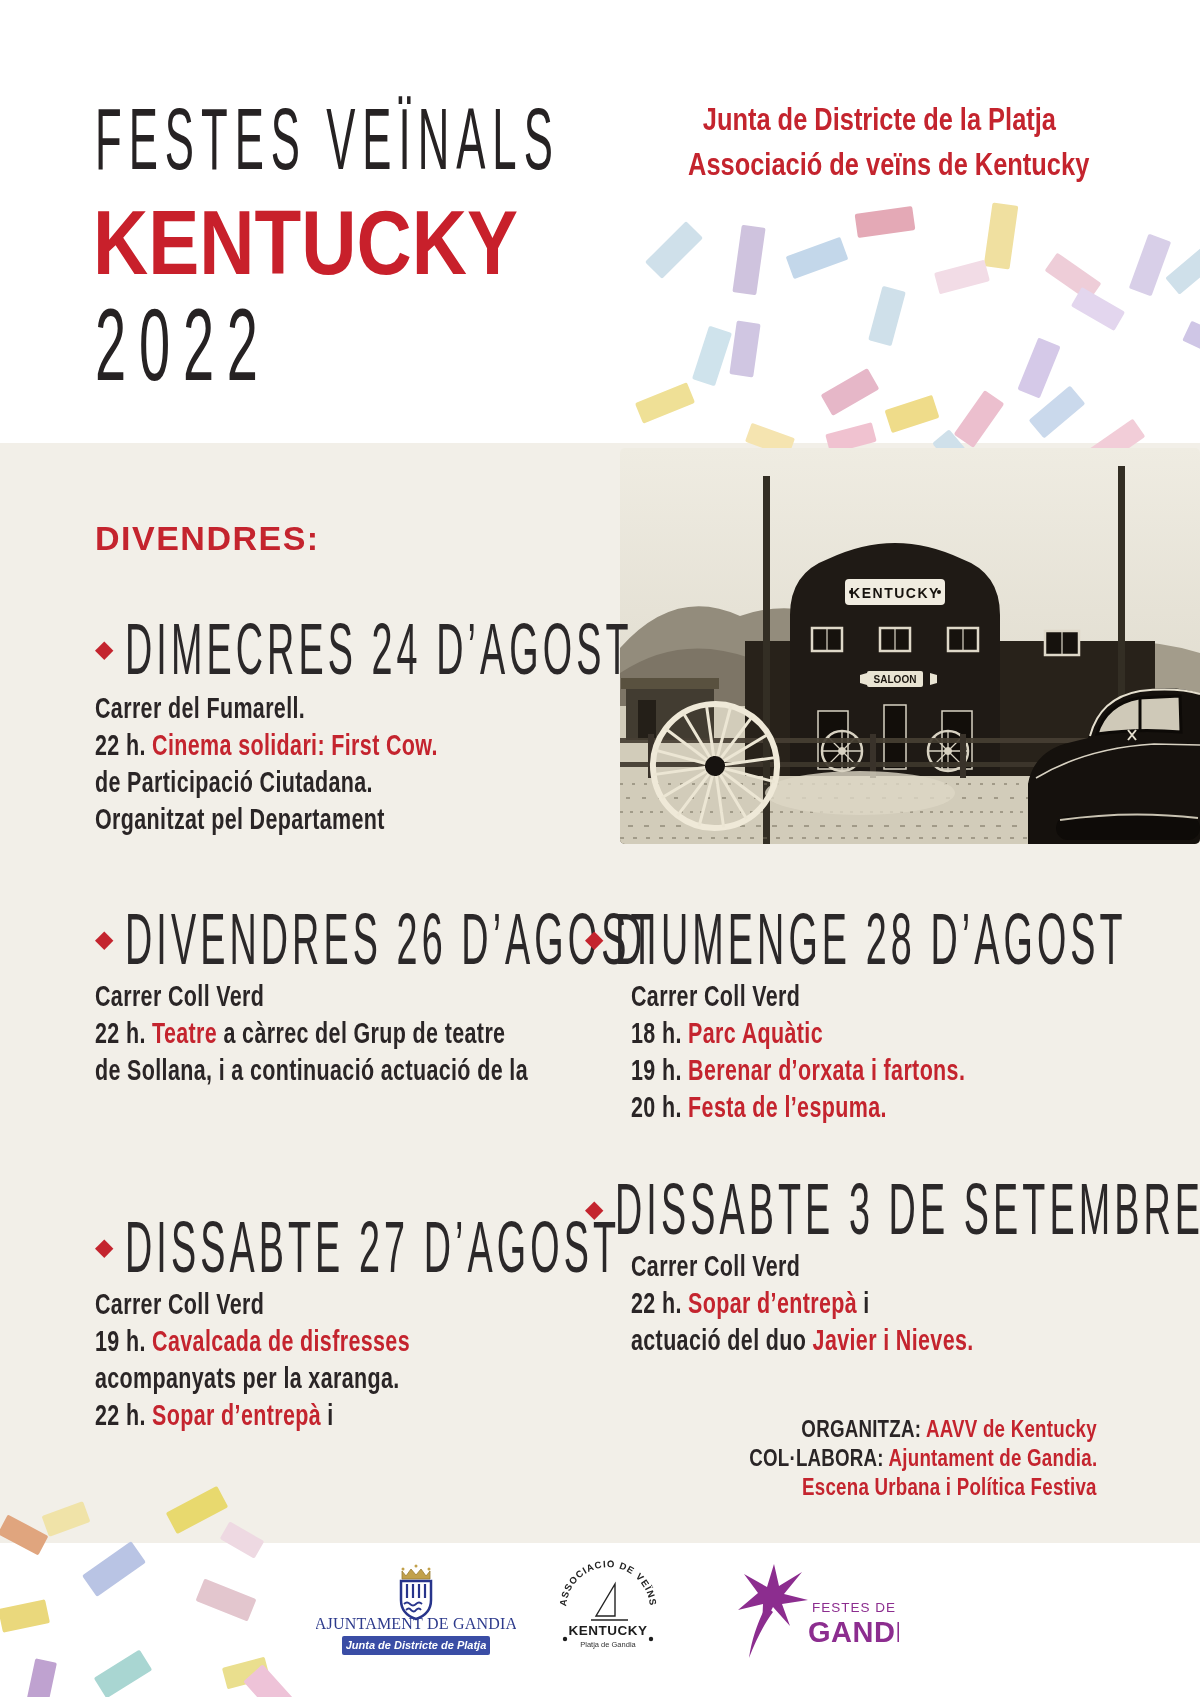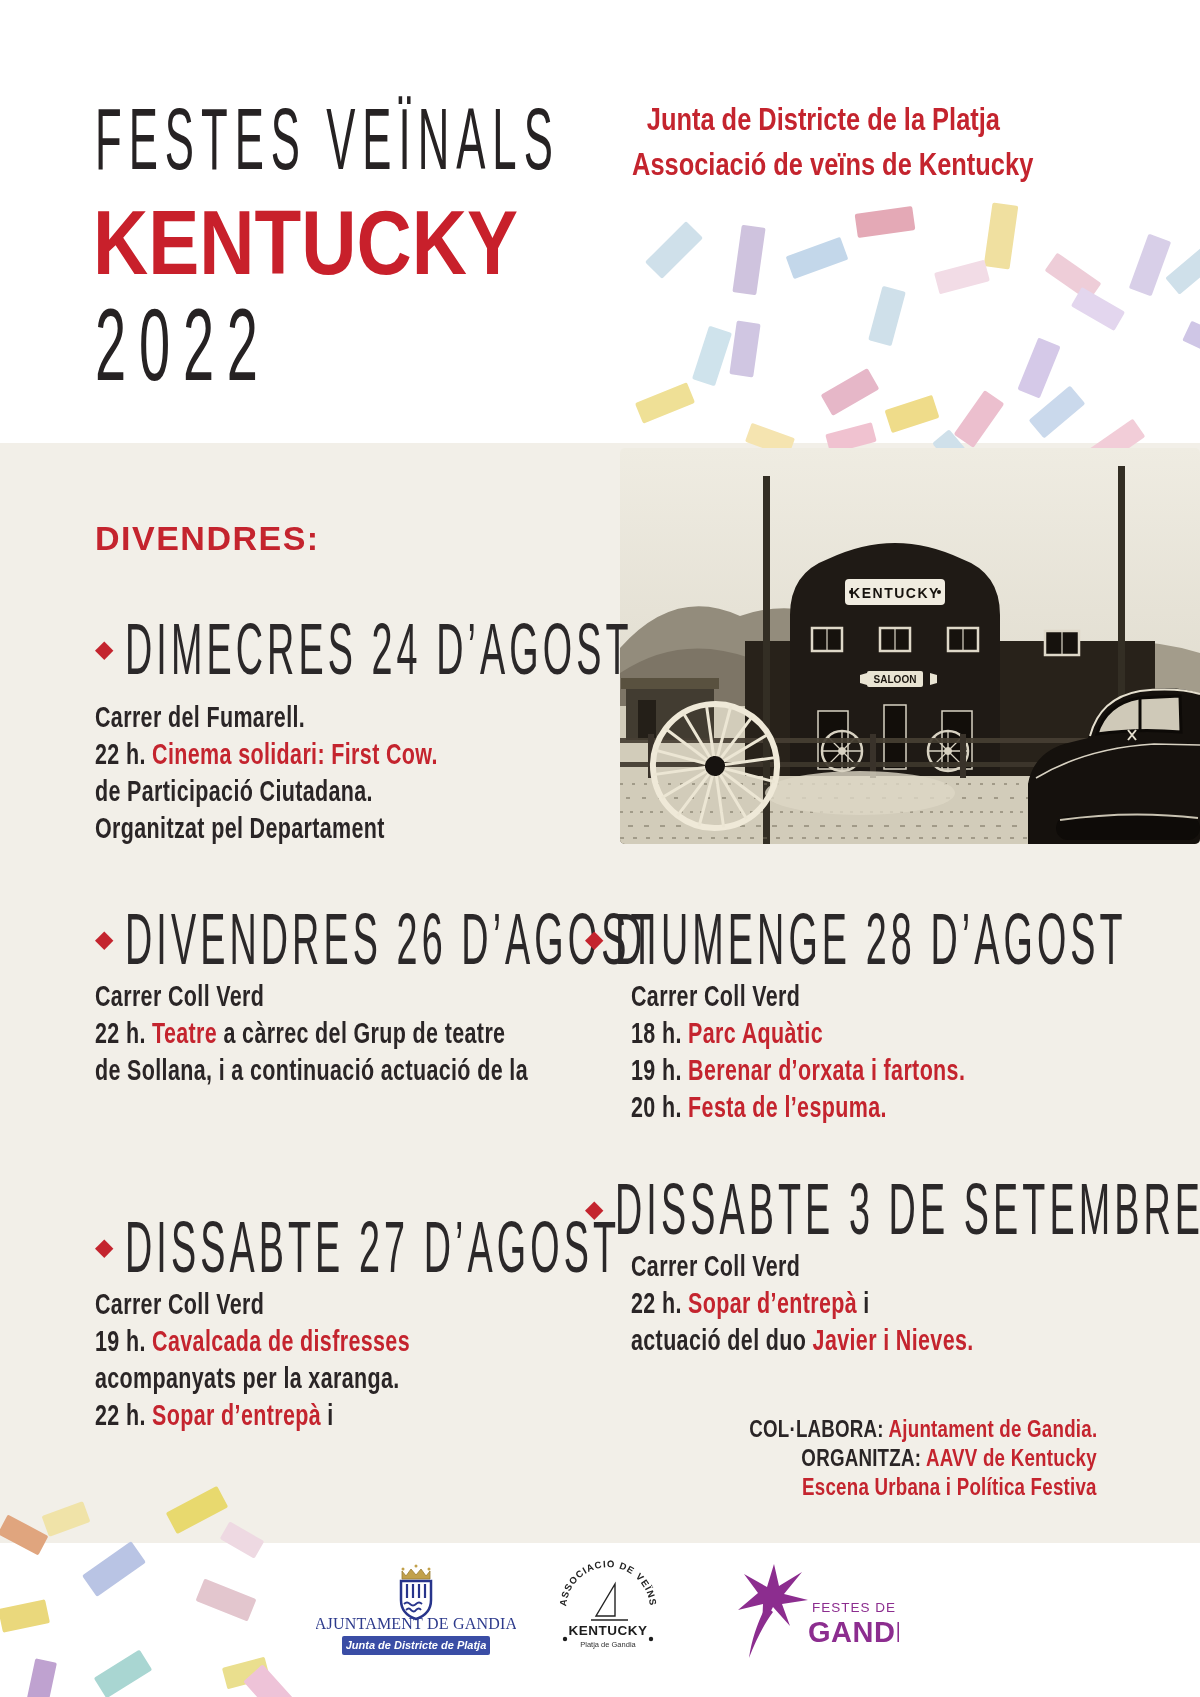--- a/index.html
+++ b/index.html
@@ -4,38 +4,38 @@
 <style>
   html,body{margin:0;padding:0;background:#888;}
   .poster{position:relative;width:1200px;height:1697px;background:#ffffff;overflow:hidden;
           font-family:"Liberation Sans",sans-serif;margin:0 auto;}
   .band-main{position:absolute;left:0;top:443px;width:1200px;height:1100px;background:#f2efe8;}
   
   .title-line{position:absolute;white-space:nowrap;color:#262223;font-weight:400;}
   .title1{left:95px;top:88px;font-size:56px;letter-spacing:9px;transform:scale(0.78,1.55);transform-origin:0 0;}
   .title2{left:93px;top:198px;font-size:90px;font-weight:700;color:#c8202b;transform:scale(0.85,1);transform-origin:0 0;line-height:1;}
   .title3{left:95px;top:287px;font-size:70px;letter-spacing:16px;transform:scale(0.8,1.45);transform-origin:0 0;}
-  .org-top{position:absolute;left:588px;top:97px;width:470px;text-align:center;color:#c4242e;font-weight:700;}
+  .org-top{position:absolute;left:644px;top:97px;width:470px;text-align:center;color:#c4242e;font-weight:700;}
   .org-line{height:45px;line-height:45px;white-space:nowrap;}
   .org-line>span{display:inline-block;transform:scale(0.82,1);transform-origin:50% 50%;font-size:31px;}
   
   .confetti{position:absolute;border-radius:2px;}
   
   .programa{position:absolute;left:95px;top:519px;font-size:34px;font-weight:700;color:#c4242e;letter-spacing:1.5px;}
   
   .section{position:absolute;width:520px;}
   .sec-left{left:95px;}
   .sec-right{left:585px;width:575px;}
   .hrow{display:flex;align-items:center;height:74px;}
   .bullet{color:#c4242e;font-size:24px;line-height:1;margin-right:12px;flex:0 0 auto;}
   .h-script{font-size:46px;letter-spacing:5px;color:#2b2829;font-weight:400;white-space:nowrap;
             transform:scale(0.82,1.58);transform-origin:0 50%;}
   .body{margin-top:2px;}
   .sec-right .body{margin-left:46px;}
-  .gap-lg .body{margin-top:13px;}
+  .gap-lg .body{margin-top:4px;}
   .bline{height:37px;line-height:37px;white-space:nowrap;}
   .bline-in{display:inline-block;transform:scale(0.74,1);transform-origin:0 50%;font-size:29px;font-weight:700;letter-spacing:0.5px;}
   .c-k{color:#2a2526;}
   .c-r{color:#c4242e;}
   
   .credits{position:absolute;right:103px;top:1414px;text-align:right;}
   .cline{height:29px;line-height:29px;white-space:nowrap;}
   .cline-in{display:inline-block;transform:scale(0.78,1);transform-origin:100% 50%;font-size:24px;font-weight:700;letter-spacing:0.3px;}
   
   .photo{position:absolute;left:620px;top:448px;width:580px;height:396px;}
@@ -268,22 +268,22 @@
         <span class="h-script">DISSABTE 3 DE SETEMBRE</span>
       </div>
       <div class="body">
         <div class="bline"><span class="bline-in"><span class="c-k">Carrer Coll Verd</span></span></div>
         <div class="bline"><span class="bline-in"><span class="c-k">22 h. </span><span class="c-r">Sopar d’entrepà</span><span class="c-k"> i</span></span></div>
         <div class="bline"><span class="bline-in"><span class="c-k">actuació del duo </span><span class="c-r">Javier i Nieves.</span></span></div>
       </div>
     </div>
 
   <div class="credits z3" id="credits-block">
+      <div class="cline"><span class="cline-in"><span class="c-k">ORGANITZA: </span><span class="c-r">AAVV de Kentucky</span></span></div>
       <div class="cline"><span class="cline-in"><span class="c-k">COL·LABORA: </span><span class="c-r">Ajuntament de Gandia.</span></span></div>
-      <div class="cline"><span class="cline-in"><span class="c-k">ORGANITZA: </span><span class="c-r">AAVV de Kentucky</span></span></div>
       <div class="cline"><span class="cline-in"><span class="c-r">Escena Urbana i Política Festiva</span></span></div>
     </div>
 
   <div class="logo z3" id="logo-ajuntament">
     <svg width="200" height="95" viewBox="0 0 200 95">
       <g>
         <path d="M86 11 l4 5 l5 -7 l5 6 l5 -6 l5 7 l4 -5 v8 h-28 Z" fill="#c2a14b" stroke="#9a7d35" stroke-width="0.8"></path>
         <circle cx="87" cy="9" r="1.5" fill="#c2a14b"></circle>
           <circle cx="100" cy="6" r="1.5" fill="#c2a14b"></circle>
           <circle cx="113" cy="9" r="1.5" fill="#c2a14b"></circle>

